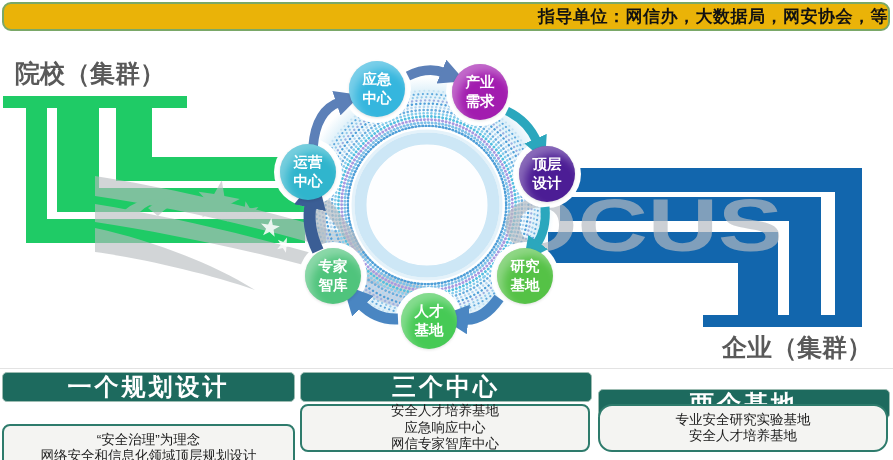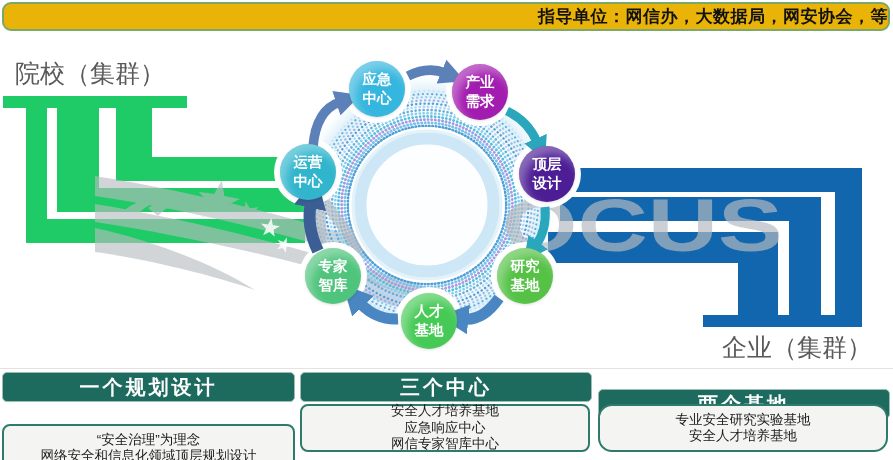--- a/index.html
+++ b/index.html
@@ -3,31 +3,31 @@
 <meta charset="utf-8">
 <style>
   html,body{margin:0;padding:0;}
   #stage{position:relative;width:893px;height:460px;background:#ffffff;overflow:hidden;
          font-family:"Liberation Sans","DejaVu Sans",sans-serif;}
   #diagram-svg{position:absolute;left:0;top:0;}
   .abs{position:absolute;}
   #banner{left:2px;top:2px;width:884px;height:25px;border:2px solid #7aa868;border-radius:9px;
           background:#eab308;display:flex;align-items:center;justify-content:flex-end;}
   #banner span{font-size:17px;font-weight:bold;color:#111;letter-spacing:0.5px;}
-  .group-title{font-size:25px;font-weight:normal;color:#595959;}
+  .group-title{font-size:25px;font-weight:bold;color:#595959;}
   #title-left{left:15px;top:57px;}
   #title-right{left:722px;top:331px;}
   #center-text{left:320px;top:163px;width:220px;text-align:center;white-space:pre-line;
                font-size:20px;line-height:25.5px;font-weight:bold;color:#3f4450;letter-spacing:0.5px;}
   .node{width:56px;height:56px;border-radius:50%;display:flex;align-items:center;justify-content:center;
         text-align:center;white-space:pre-line;color:#fff;font-size:14.5px;font-weight:bold;line-height:19px;
         position:absolute;box-shadow:inset 6px 8px 10px rgba(255,255,255,.35), 0 1px 3px rgba(0,0,0,.12);}
   .panel-header{height:28px;border-radius:5px;background:#1d6a5e;border:1px solid #9dbcb2;
                 display:flex;align-items:center;justify-content:center;color:#fff;
-                font-size:20px;font-weight:bold;letter-spacing:3px;}
+                font-size:24px;font-weight:bold;letter-spacing:3px;}
   .panel-body{border:2px solid #2e7b6c;border-radius:8px;background:#f4f4f2;
               display:flex;flex-direction:column;align-items:center;justify-content:center;
               font-size:13.5px;line-height:16.5px;color:#1b1b1b;}
   #divider{left:0;top:368px;width:893px;height:1px;background:#e3e3e3;}
 </style>
 </head>
 <body>
 
 <div id="stage">
 

